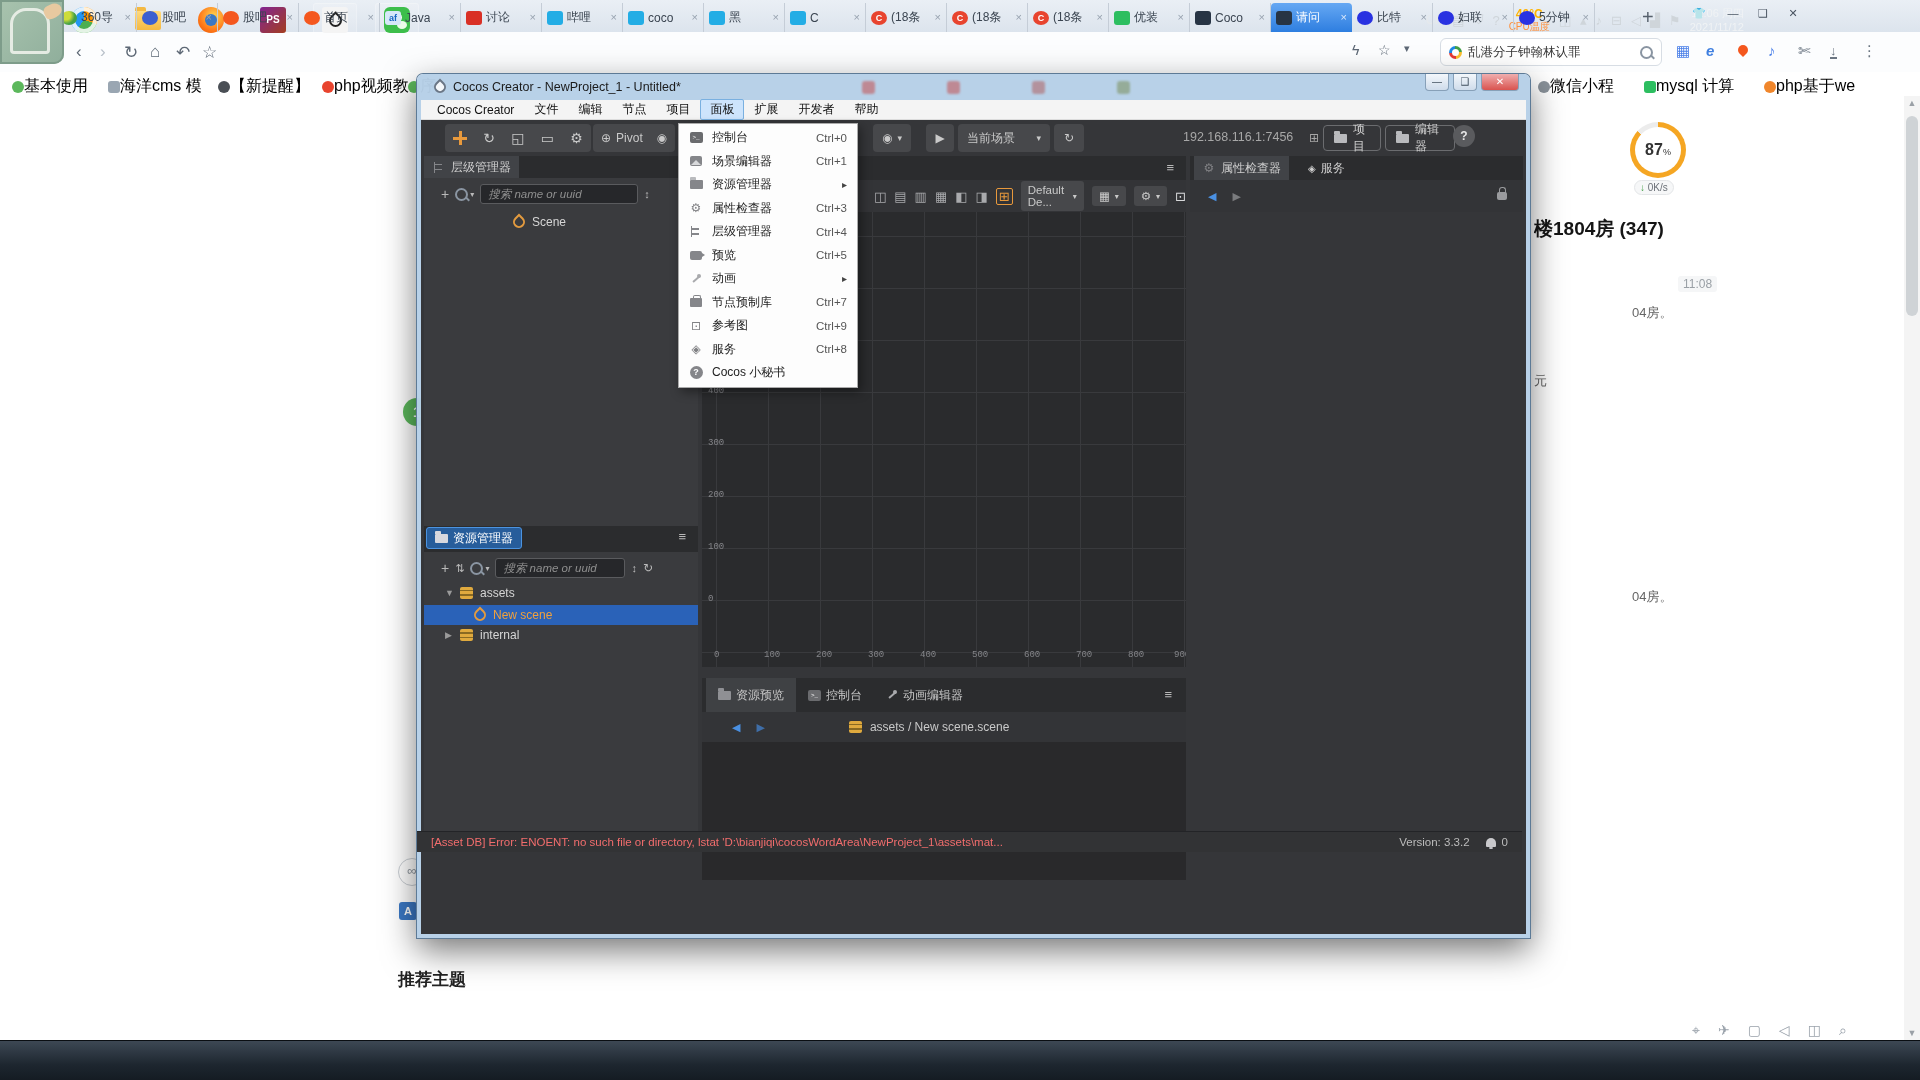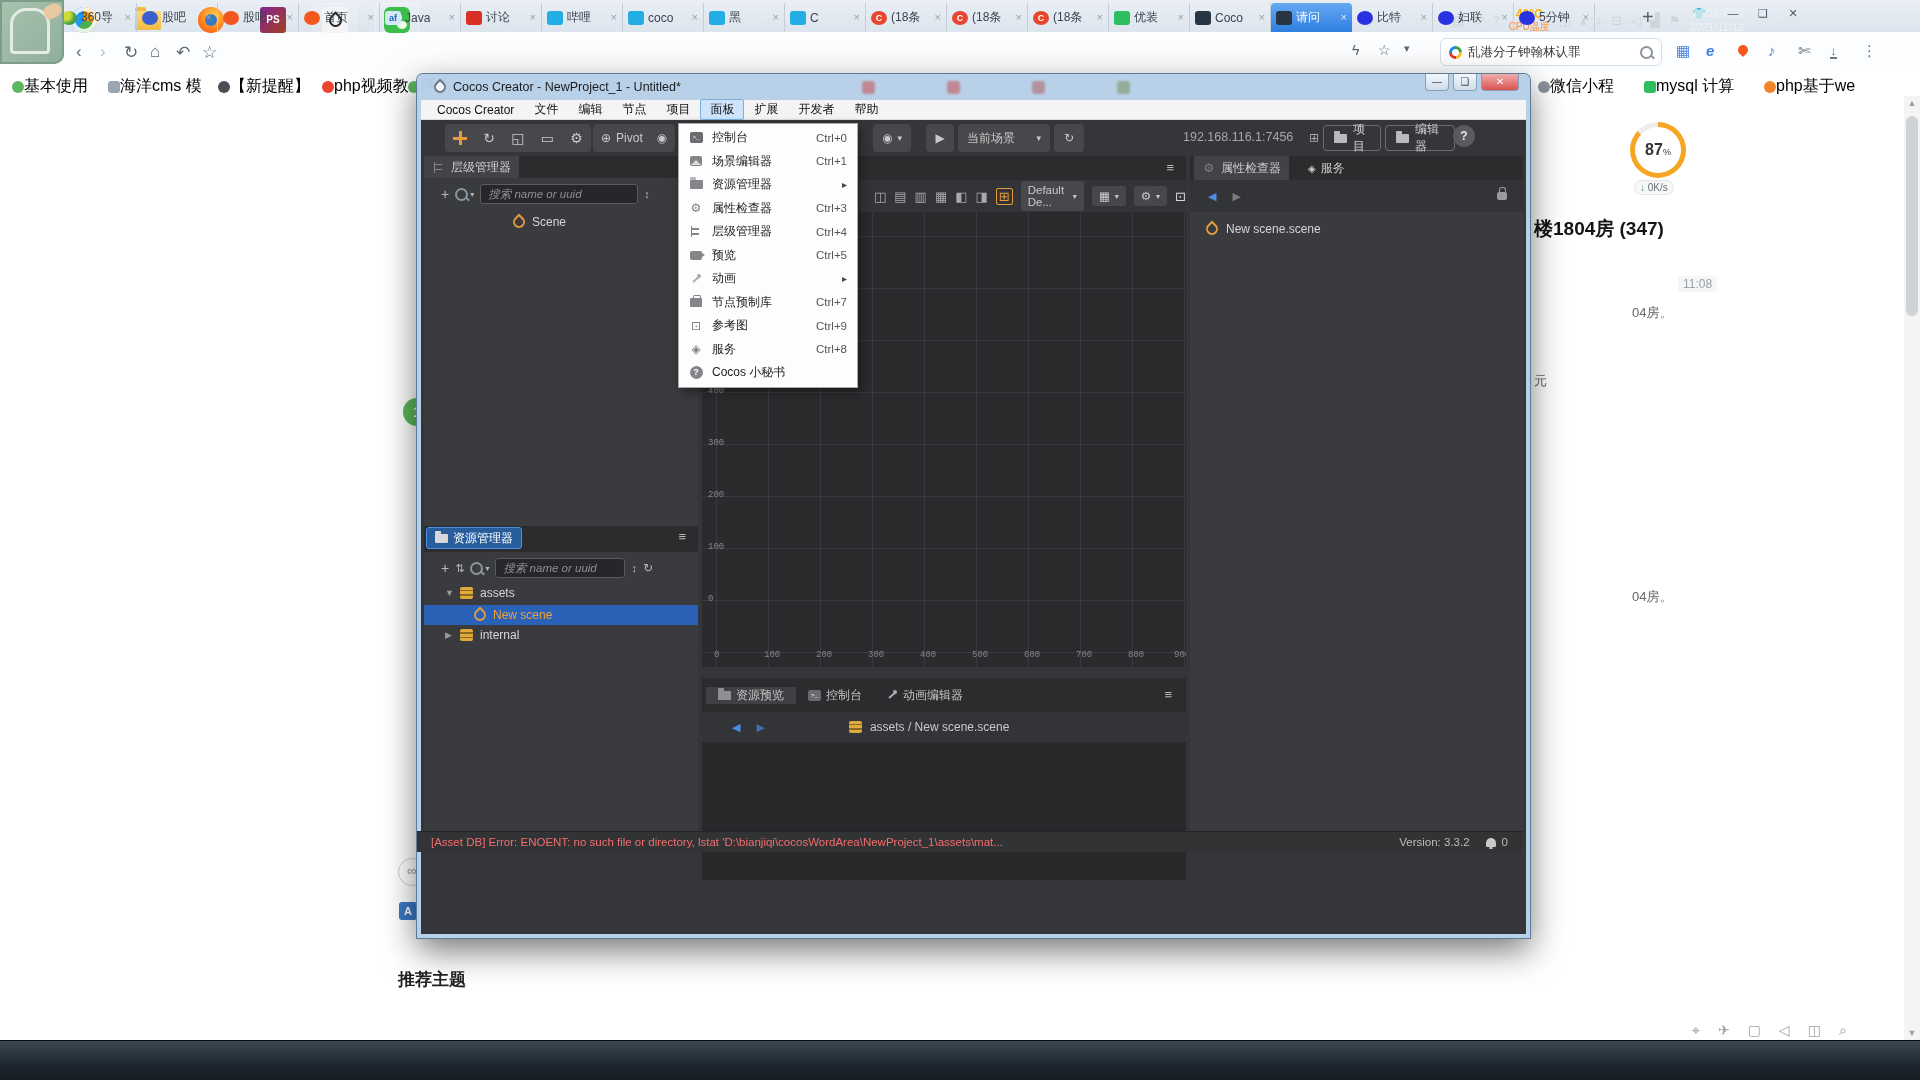--- a/index.html
+++ b/index.html
@@ -108,21 +108,21 @@
   .stack{width:13px;height:12px;border-radius:2px;flex:none;background:linear-gradient(#e0aa3e 0 3px,#8a6a22 3px 4.5px,#e0aa3e 4.5px 7.5px,#8a6a22 7.5px 9px,#e0aa3e 9px 12px);}
   .treerow{position:absolute;display:flex;align-items:center;gap:7px;font-size:12px;color:#d6d6d6;}
   .caret{color:#9a9a9a;font-size:9px;width:8px;}
   .selrow{background:#2a62b8;}
   .gridvp{left:285px;top:138px;width:484px;height:455px;background:#2a2b2d;overflow:hidden;
     background-image:repeating-linear-gradient(to right,#393a3d 0 1px,transparent 1px 52px),repeating-linear-gradient(to bottom,#393a3d 0 1px,transparent 1px 52px);
     background-position:14px 24px;font-family:Liberation Mono, monospace;}
   .rlab{position:absolute;font-size:9px;color:#85868a;}
   .sceneicons{display:flex;gap:8px;color:#a9aaad;font-size:13px;align-items:center;}
   .ddl{background:#47484b;border-radius:3px;color:#c9c9c9;font-size:11.5px;display:flex;align-items:center;gap:5px;padding:3px 7px;}
-  .btabs{display:flex;height:100%;align-items:center;}
+  .btabs{display:flex;height:100%;}
   .btab{display:flex;align-items:center;gap:5px;font-size:12px;color:#c6c6c6;padding:0 12px;}
   .btab.on{background:#3f4144;}
   .termic{width:13px;height:11px;background:#6a6b6e;border-radius:2px;color:#fff;font-size:6px;line-height:11px;text-align:center;font-family:"Liberation Mono",monospace;flex:none;}
   .runic{width:12px;height:12px;position:relative;flex:none;}
   .runic::before{content:"";position:absolute;left:2px;top:5px;width:9px;height:2px;background:#a9aaad;transform:rotate(-40deg);}
   .runic::after{content:"";position:absolute;left:7px;top:1px;width:4px;height:4px;border-radius:50%;background:#a9aaad;}
   .lock2{width:10px;height:8px;background:#9a9b9e;border-radius:2px;position:relative;}
   .lock2::before{content:"";position:absolute;top:-5px;left:2px;width:5px;height:5px;border:1.5px solid #9a9b9e;border-bottom:none;border-radius:3px 3px 0 0;}
   .statusbar{left:0px;top:757px;width:1105px;height:21px;background:#323335;border-top:1px solid #232427;display:flex;align-items:center;box-sizing:border-box;padding:0 14px;}
   .errtxt{color:#f26d6d;font-size:11.5px;white-space:nowrap;overflow:hidden;width:880px;}
@@ -550,26 +550,20 @@
       <div class="ptab" style="left:110px;">
           <span style="font-size:10px;">◈</span>
           <span>服务</span>
         </div>
     </div>
     <div class="abs" style="left:773px;top:106px;width:333px;height:32px;background:#333437;display:flex;align-items:center;">
       <span style="margin-left:18px;color:#4a90e2;font-size:11px;">◀</span>
       <span style="margin-left:16px;color:#7a7b7e;font-size:11px;">▶</span>
       <span class="lock2" style="margin-left:auto;margin-right:16px;"></span>
     </div>
-    <div class="abs" style="left:773px;top:138px;width:333px;height:619px;background:#3a3b3e;">
-      <div style="display:flex;align-items:center;gap:8px;margin:10px 0 0 16px;">
-        <span class="drop"></span>
-        <span style="color:#d6d6d6;font-size:12px;">New scene.scene</span>
-      </div>
-    </div>
 
     <div class="abs statusbar">
       <span class="errtxt">[Asset DB] Error: ENOENT: no such file or directory, lstat 'D:\bianjiqi\cocosWordArea\NewProject_1\assets\mat...</span>
       <span style="margin-left:auto;color:#bcbcbc;font-size:11.5px;">Version: 3.3.2</span>
       <span class="belic" style="margin-left:16px;"></span>
       <span style="margin-left:6px;color:#bcbcbc;font-size:11.5px;">0</span>
     </div>
 
     <div class="abs pmenu">
       <div class="pmrow">

